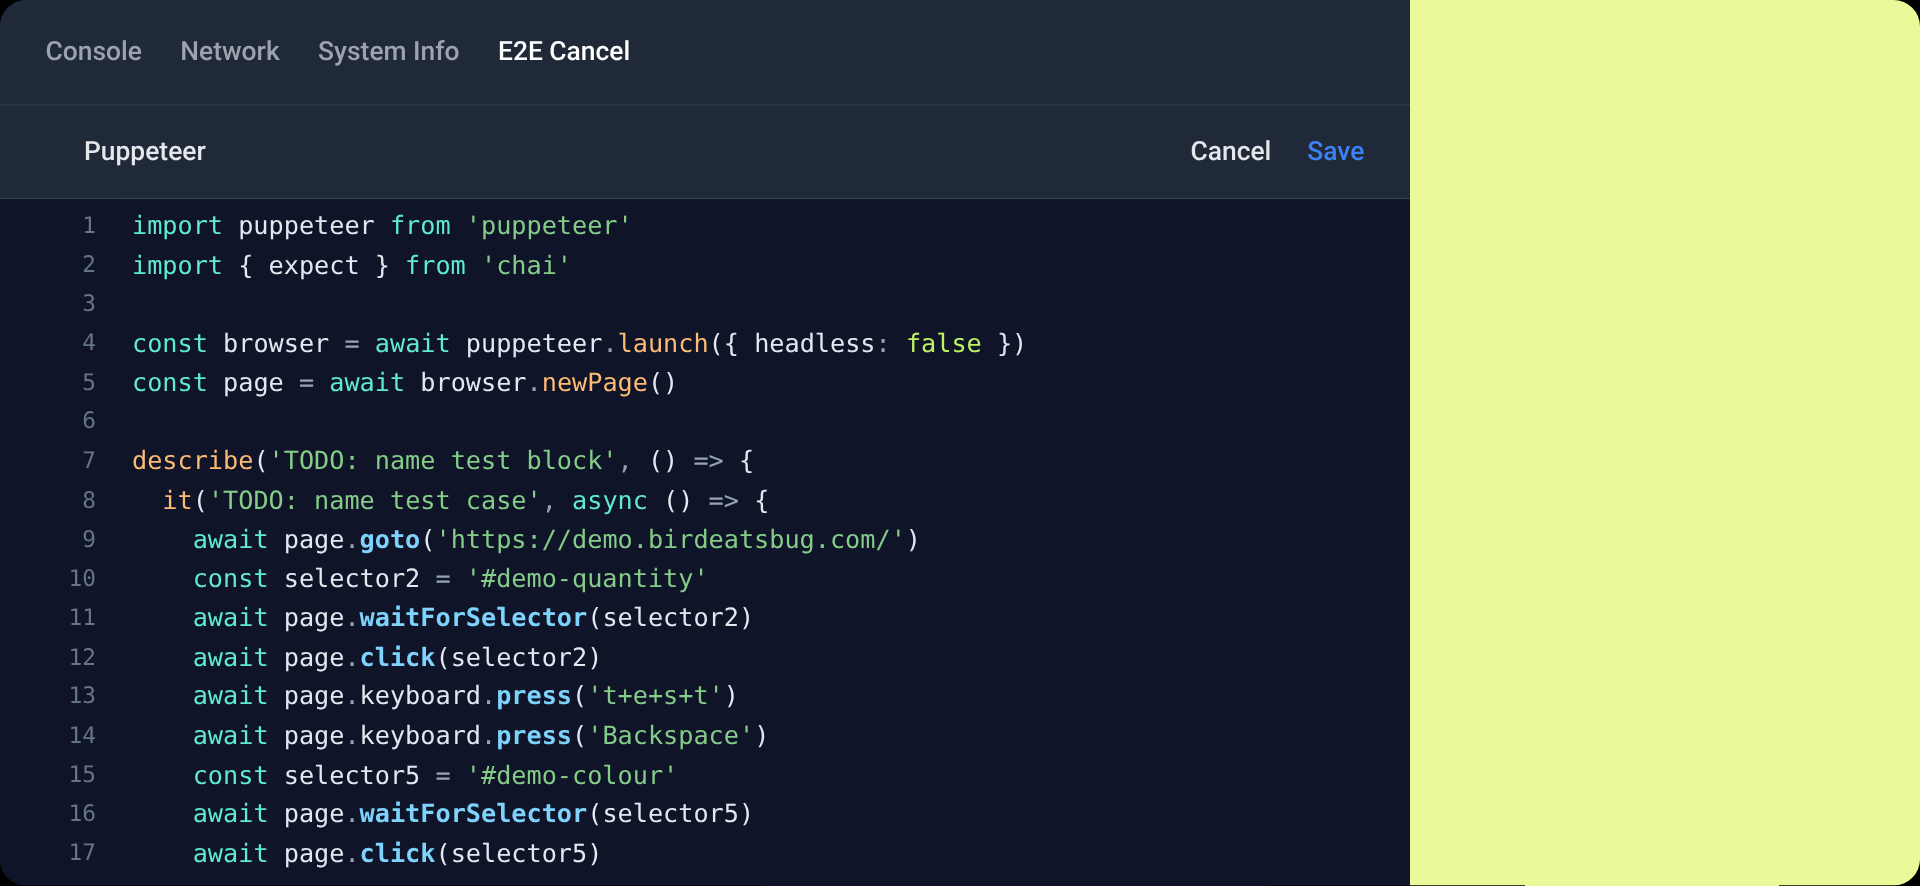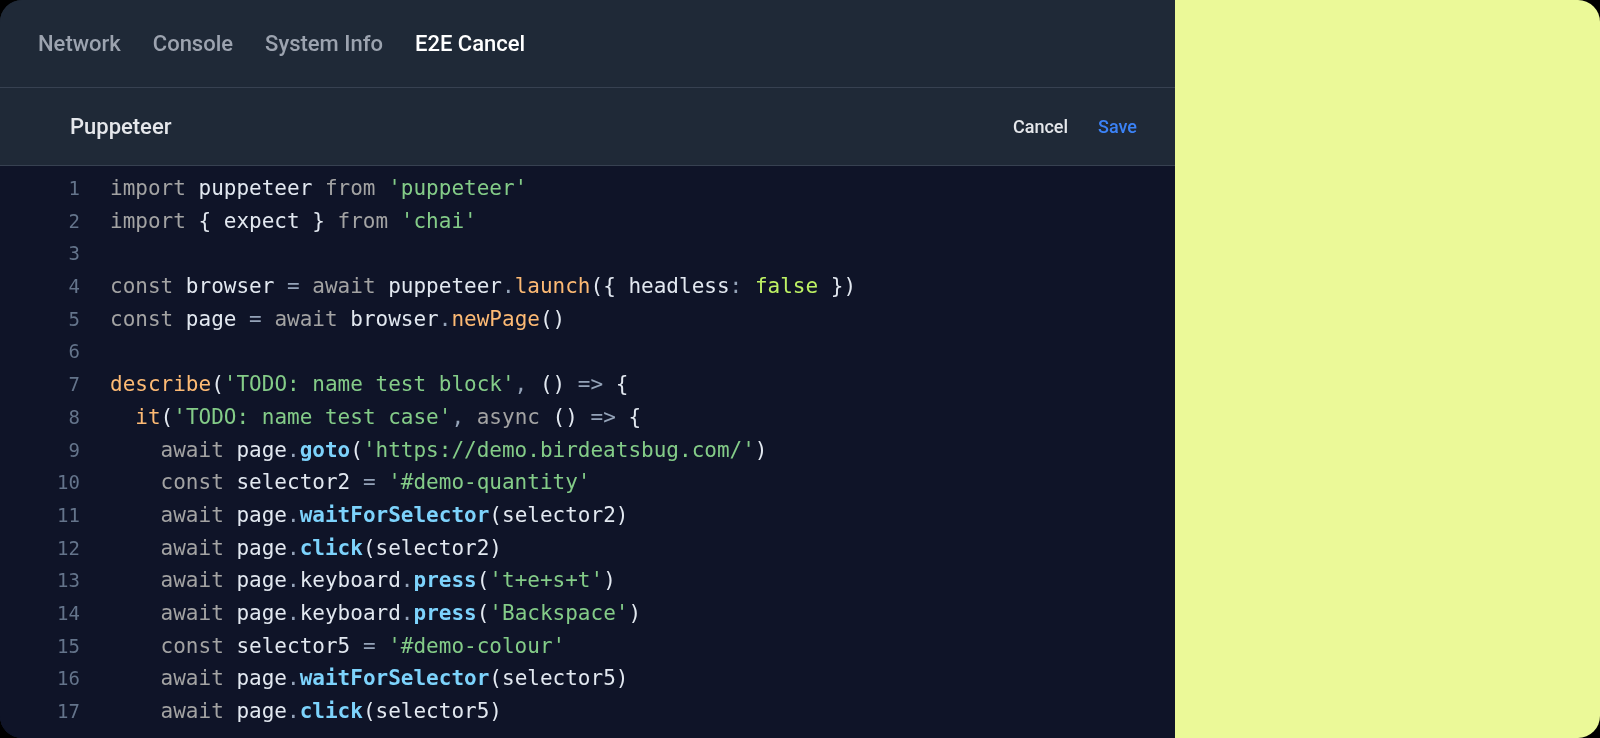--- a/index.html
+++ b/index.html
@@ -47,21 +47,21 @@
     display:flex;
     align-items:center;
     justify-content:space-between;
     padding:0 38px 0 70px;
     height:78px;
     background:#1f2937;
     border-bottom:1px solid #374151;
   }
   .toolbar .title { font-size:22px; font-weight:500; color:#e5e7eb; }
   .toolbar .actions { display:flex; gap:30px; }
-  .toolbar .btn { font-size:18px; font-weight:500; cursor:pointer; color:#e5e7eb;text-align:right; }
+  .toolbar .btn { font-size:22px; font-weight:500; cursor:pointer; color:#e5e7eb;text-align:right; }
   .toolbar .btn.disabled { color:#3b82f6; cursor:default; }
 
   .editor {
     flex:1;
     background:#0f1428;
     display:flex;
     font-family:"SF Mono",Menlo,Consolas,monospace;
     font-size:21px;
     line-height:32.7px;
     overflow:hidden;
@@ -76,37 +76,37 @@
   }
   .gutter div { height:32.7px; font-size:19px; }
   .code {
     flex:1;
     padding:6px 0 0 14px;
     white-space:pre;
     color:#e2e8f0;
   }
   .code .ln { height:32.7px; display:block; }
 
-  .kw  { color:#a3a3a3; }
+  .kw  { color:#5eead4; }
   .id  { color:#e2e8f0; }
   .op  { color:#94a3b8; }
   .str { color:#84cc88; }
   .fn  { color:#fdba74; }
   .method { color:#7dd3fc;font-weight:bold; }
   .num, .bool { color:#bef264; }
   .paren { color:#e2e8f0; }
 </style>
 </head>
 <body>
 
 <div class="devtools">
 
   <div class="tabbar">
+    <div class="tab">Console</div>
     <div class="tab">Network</div>
-    <div class="tab">Console</div>
     <div class="tab">System Info</div>
     <div class="tab active">E2E Cancel</div>
   </div>
 
   <div class="toolbar">
     <div class="title">Puppeteer</div>
     <div class="actions">
       <div class="btn">Cancel</div>
       <div class="btn disabled">Save</div>
     </div>

